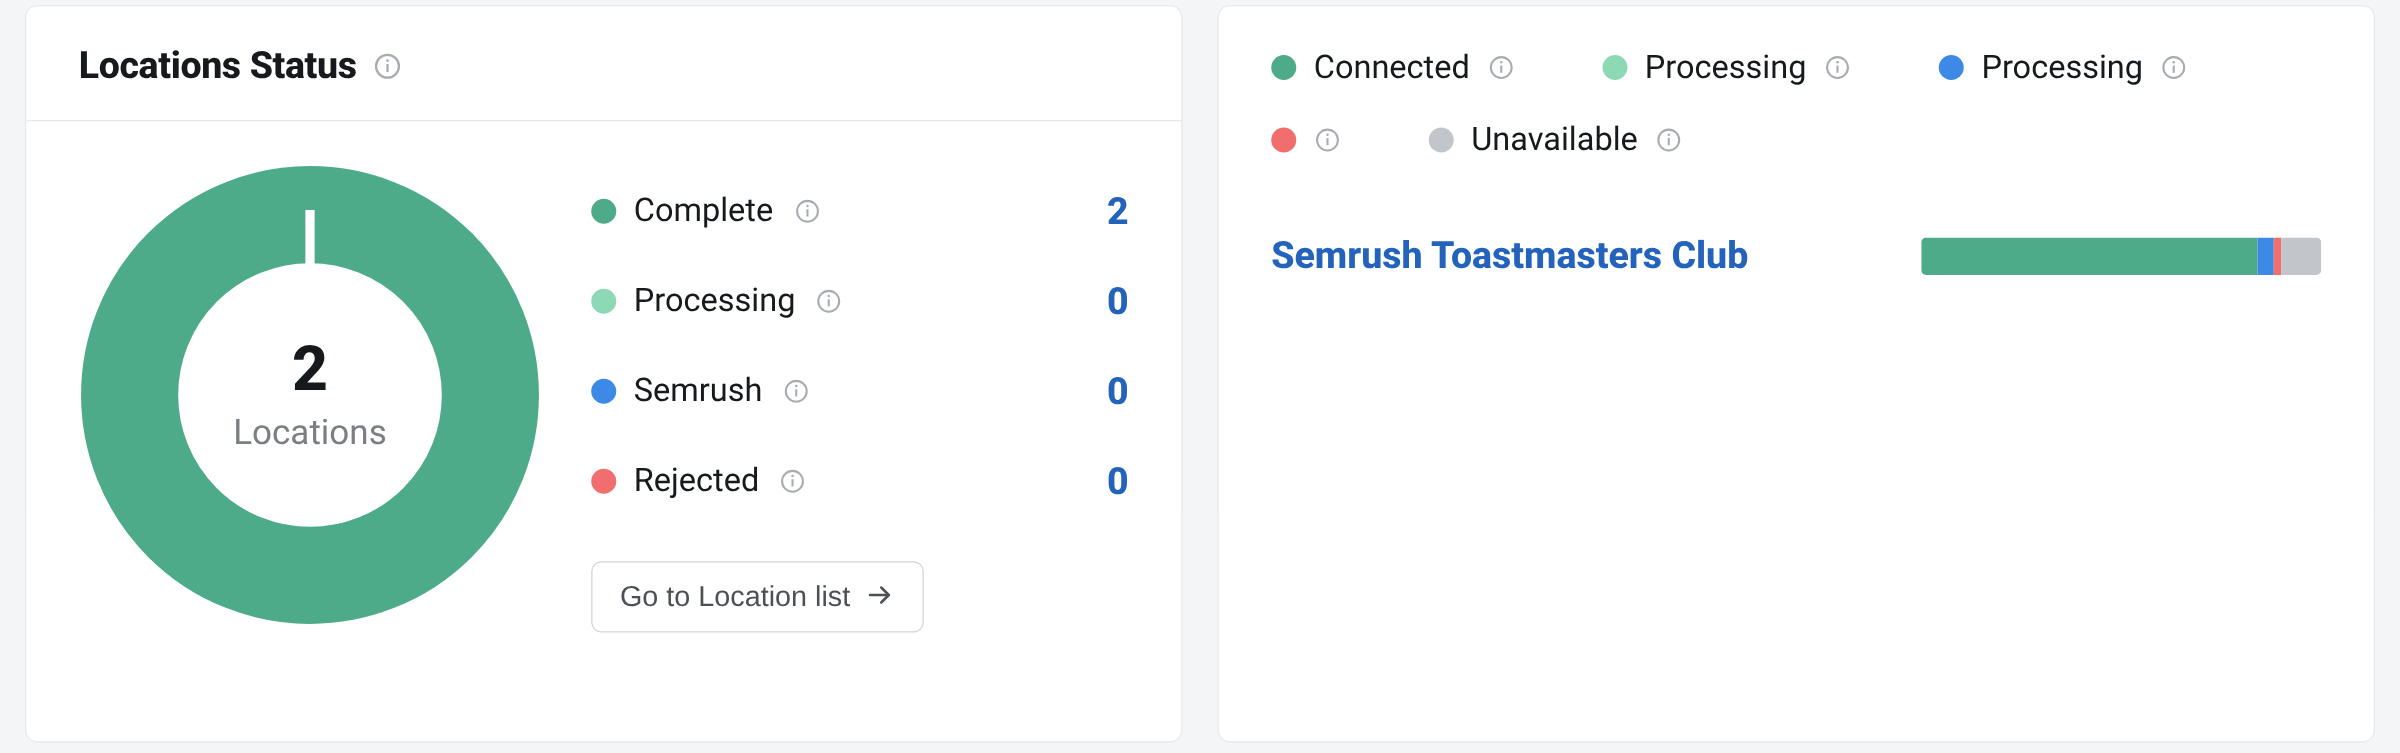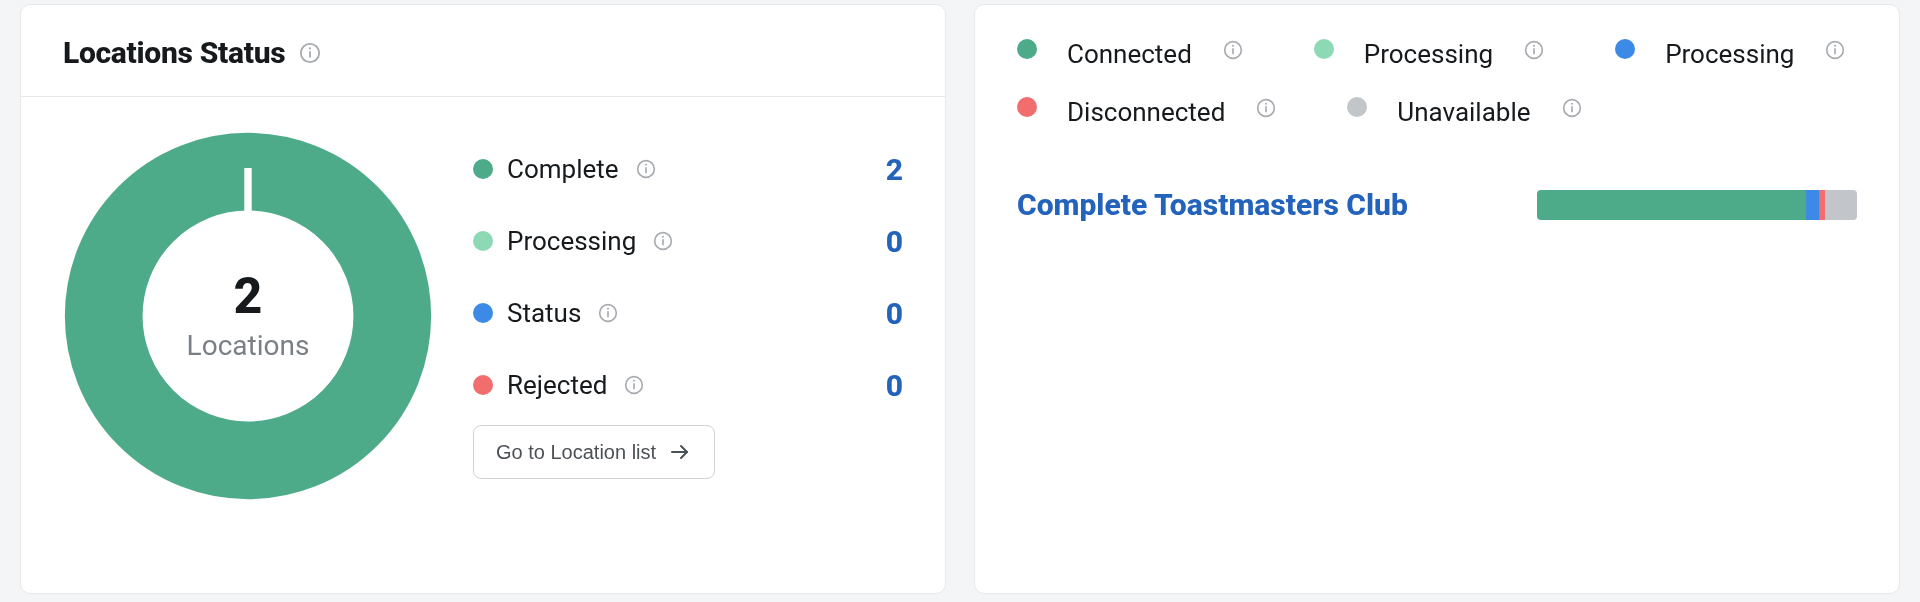--- a/index.html
+++ b/index.html
@@ -68,38 +68,39 @@
   .legend-dot {
     width: 20px; height:20px; border-radius:50%; flex-shrink:0;
   }
   .legend-label { font-size: 26px; font-weight:400; color:#161a1d; }
   .legend-info  { margin-left: 2px; }
   .legend-value {
     margin-left:auto; font-size: 30px; font-weight:800; color:#2463bc;
   }
 
   .goto-btn {
-    display:inline-flex; align-items:center; gap:12px;
+    margin-top: 24px;
+    display:inline-flex; align-items:flex-start; gap:12px;
     padding: 14px 22px;
-    font-size: 20px; font-weight:500; color:#4c5156;
+    font-size: 23px; font-weight:500; color:#4c5156;
     background:#ffffff;
     border:1px solid #cfd3d7;
     border-radius:8px;
     cursor:pointer;
     align-self:flex-start;
   }
   .arrow-icon { display:inline-flex; }
 
   
   .dir-legend {
     display:flex; flex-wrap:wrap;
     column-gap: 70px; row-gap: 28px;
     margin-bottom: 60px;
   }
-  .dir-legend-item { display:flex; gap:30px; }
+  .dir-legend-item { display:flex; align-items:center; gap:14px; }
   .dir-legend-item .legend-label { font-size:26px; }
 
   .dir-row {
     display:flex; align-items:center;
     margin-bottom: 46px;
   }
   .dir-name {
     font-size: 30px; font-weight:800; color:#2463bc;
     cursor:pointer;
   }
@@ -165,21 +166,21 @@
               <circle cx="12" cy="12" r="10"></circle>
               <line x1="12" y1="10" x2="12" y2="17"></line>
               <circle cx="12" cy="7" r="1.2" fill="currentColor" stroke="none"></circle>
             </svg>
         </span>
         <span class="legend-value">0</span>
       </div>
 
       <div class="legend-row">
         <span class="legend-dot" style="background: rgb(60, 138, 230);"></span>
-        <span class="legend-label">Status</span>
+        <span class="legend-label">Semrush</span>
         <span class="info-icon legend-info">
           <svg width="20" height="20" viewBox="0 0 24 24" fill="none" stroke="currentColor" stroke-width="2">
               <circle cx="12" cy="12" r="10"></circle>
               <line x1="12" y1="10" x2="12" y2="17"></line>
               <circle cx="12" cy="7" r="1.2" fill="currentColor" stroke="none"></circle>
             </svg>
         </span>
         <span class="legend-value">0</span>
       </div>
 
@@ -241,21 +242,20 @@
         <span class="info-icon">
             <svg width="20" height="20" viewBox="0 0 24 24" fill="none" stroke="currentColor" stroke-width="2">
               <circle cx="12" cy="12" r="10"></circle>
               <line x1="12" y1="10" x2="12" y2="17"></line>
               <circle cx="12" cy="7" r="1.2" fill="currentColor" stroke="none"></circle>
             </svg>
           </span>
       </div>
       <div class="dir-legend-item">
         <span class="legend-dot" style="background: rgb(242, 109, 109);"></span>
-        <span class="legend-label">Disconnected</span>
         <span class="info-icon">
             <svg width="20" height="20" viewBox="0 0 24 24" fill="none" stroke="currentColor" stroke-width="2">
               <circle cx="12" cy="12" r="10"></circle>
               <line x1="12" y1="10" x2="12" y2="17"></line>
               <circle cx="12" cy="7" r="1.2" fill="currentColor" stroke="none"></circle>
             </svg>
           </span>
       </div>
       <div class="dir-legend-item">
         <span class="legend-dot" style="background: rgb(194, 198, 202);"></span>
@@ -265,21 +265,21 @@
               <circle cx="12" cy="12" r="10"></circle>
               <line x1="12" y1="10" x2="12" y2="17"></line>
               <circle cx="12" cy="7" r="1.2" fill="currentColor" stroke="none"></circle>
             </svg>
           </span>
       </div>
     </div>
 
     <div id="dir-rows">
         <div class="dir-row">
-          <a class="dir-name">Complete Toastmasters Club</a>
+          <a class="dir-name">Semrush Toastmasters Club</a>
           <div class="dir-bar-wrap">
             <div class="dir-seg" style="width: 84%; background: rgb(78, 171, 137);"></div>
             <div class="dir-seg" style="width: 4%; background: rgb(60, 138, 230);"></div>
             <div class="dir-seg" style="width: 2%; background: rgb(242, 109, 109);"></div>
             <div class="dir-seg" style="width: 10%; background: rgb(194, 198, 202);"></div>
           </div>
         </div>
       </div>
   </div>
 </div>

